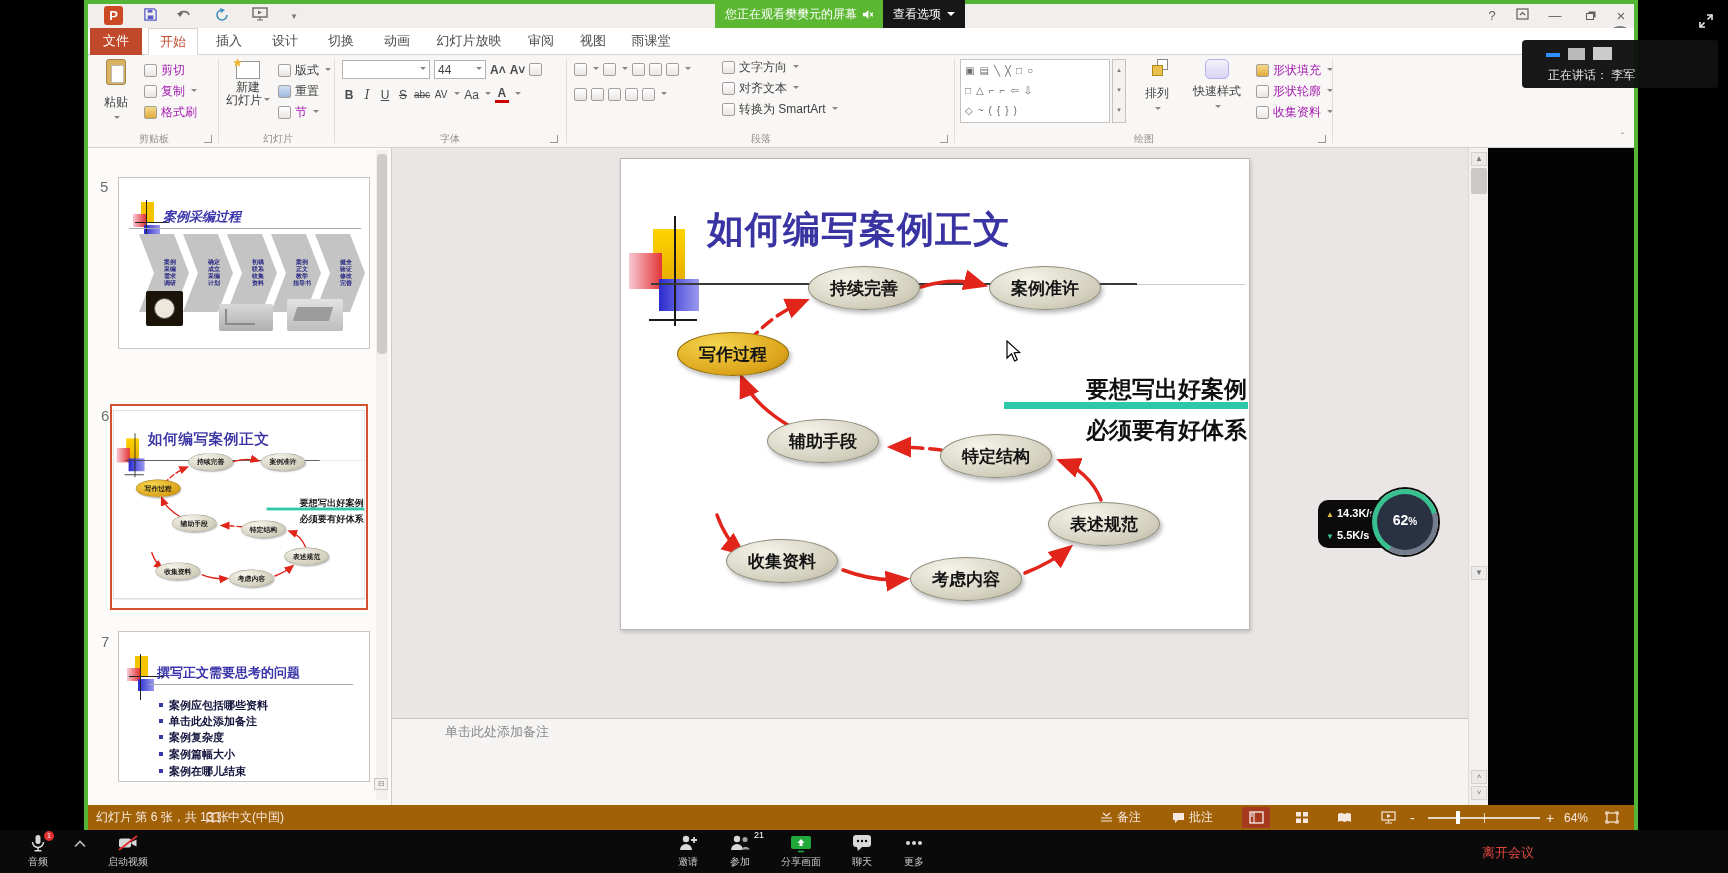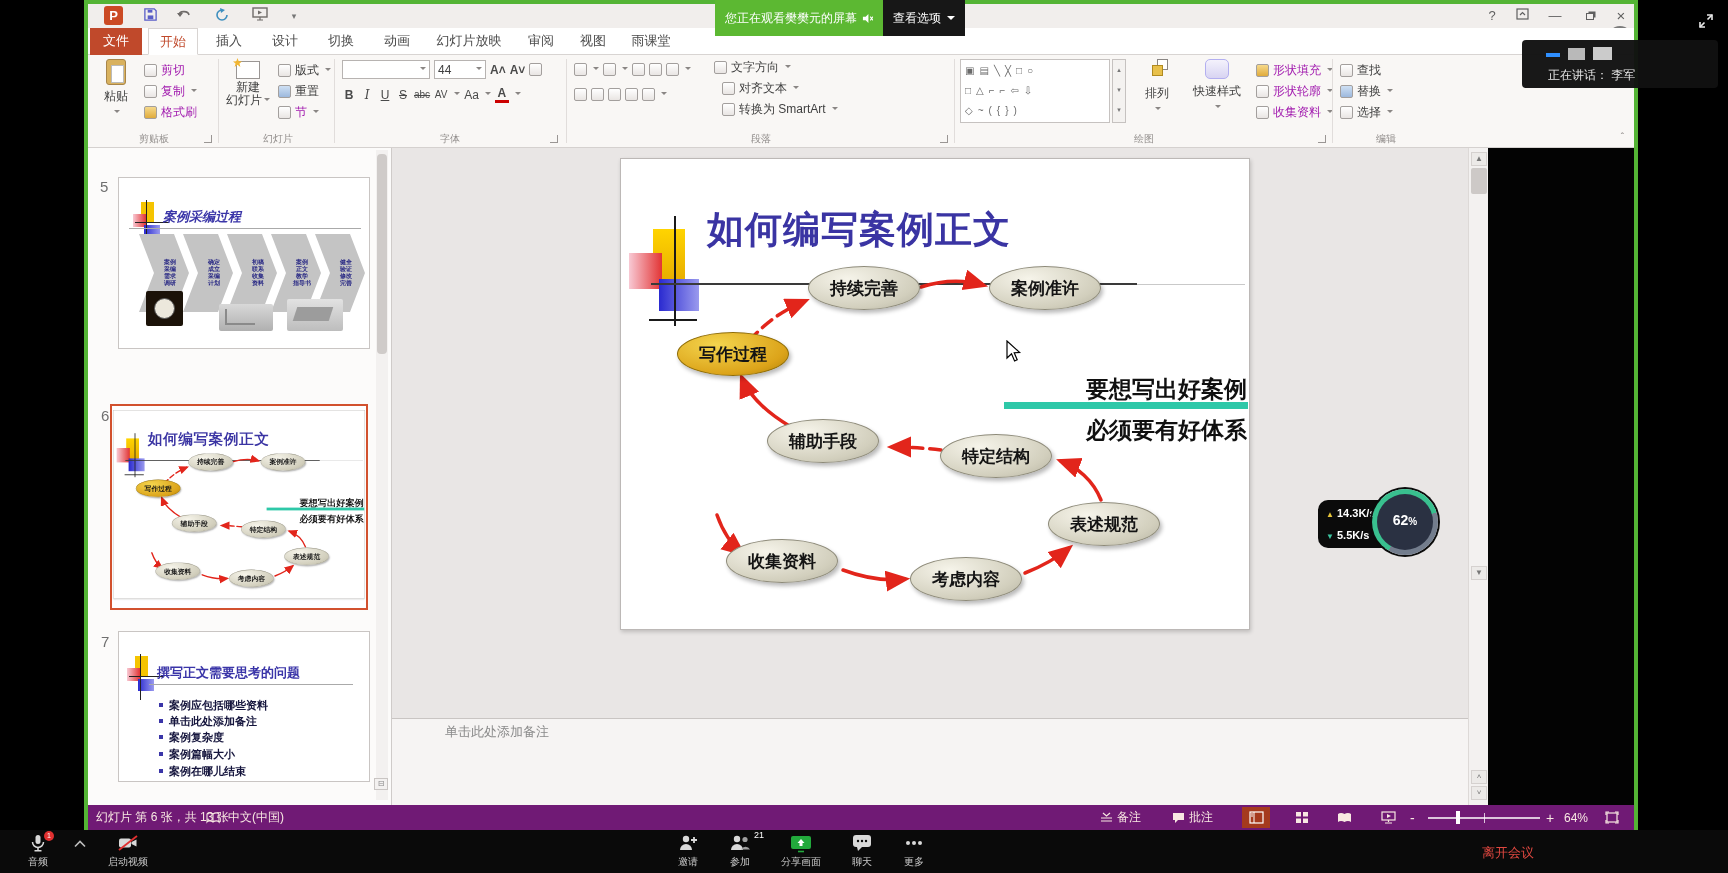--- a/index.html
+++ b/index.html
@@ -67,21 +67,21 @@
 .editor{position:absolute;left:304px;top:144px;width:1076px;height:657px;background:#e9e6e5}
 .notesline{position:absolute;left:304px;top:714px;width:1076px;height:1px;background:#c9c5c3}
 .notesbg{position:absolute;left:304px;top:715px;width:1076px;height:86px;background:#f6f4f3}
 .notesph{position:absolute;left:357px;top:719px;font-size:13px;color:#8a8a8a}
 .vscroll{position:absolute;left:1380px;top:144px;width:20px;height:657px;background:#f3f1f0;border-left:1px solid #ddd9d7}
 .sbtn{position:absolute;left:2px;width:16px;height:14px;background:#eceae8;border:1px solid #d5d1cf;font-size:8px;color:#777;text-align:center;line-height:12px}
 .sthumb{position:absolute;left:2px;top:20px;width:16px;height:26px;background:#cdc9c7;border-radius:2px}
 .blackzone{position:absolute;left:1400px;top:144px;width:146px;height:657px;background:#030303}
 
 
-.statusbar{position:absolute;left:0;top:801px;width:100%;height:40px;background:#701a75;color:#f8e8e2;font-size:12px}
+.statusbar{position:absolute;left:0;top:801px;width:100%;height:40px;background:#a16207;color:#f8e8e2;font-size:12px}
 .sbit{position:absolute;top:0;height:25px;display:flex;align-items:center;gap:4px}
 .viewbtn{position:absolute;top:2px;width:28px;height:21px;display:flex;align-items:center;justify-content:center}
 .viewbtn.on{background:#a53a1e}
 .ztrack{position:absolute;top:12px;height:2px;background:rgba(255,255,255,.75)}
 .ztick{position:absolute;top:8px;width:1px;height:10px;background:rgba(255,255,255,.75)}
 .zthumb{position:absolute;top:6px;width:4px;height:13px;background:#fff}
 
 
 .slide{position:absolute;left:532px;top:154px;width:630px;height:472px;background:#fff;border:1px solid #bcb8b6;box-shadow:1px 2px 4px rgba(0,0,0,.18)}
 .slide-title{position:absolute;left:86px;top:46px;width:330px;font-family:"DejaVu Serif","Liberation Serif",serif;font-size:37px;font-weight:bold;color:#3a34a3;letter-spacing:1px;white-space:nowrap}
@@ -106,21 +106,21 @@
 .mlogo .h{position:absolute;left:2px;top:22px;width:34px;height:1px;background:#222}
 .ttitle{position:absolute;font-size:13px;font-weight:bold;color:#3a35a8;white-space:nowrap}
 .tline{position:absolute;height:1px;background:#aaa}
 .chv{position:absolute;top:56px;width:50px;height:78px;background:#c4c4c4;clip-path:polygon(0 0,70% 0,100% 50%,70% 100%,0 100%,30% 50%);display:flex;flex-direction:column;align-items:center;justify-content:center;padding-left:12px;font-size:6px;font-weight:bold;color:#2a2a85;line-height:7px;text-align:center}
 .timg{position:absolute;border-radius:2px}
 .t7li{position:absolute;font-size:11px;font-weight:bold;color:#15153d;white-space:nowrap}
 .t7li i{display:inline-block;width:4px;height:4px;background:#3a35a8;margin-right:6px;vertical-align:2px}
 .mini{position:absolute;left:1px;top:4px;transform:scale(0.4);transform-origin:0 0}
 
 
-.banner{position:absolute;left:715px;top:0;height:36px;display:flex;z-index:30;font-size:12px}
+.banner{position:absolute;left:715px;top:0;height:28px;display:flex;z-index:30;font-size:12px}
 .banner .lab{background:#5cb832;color:#fff;display:flex;align-items:center;gap:5px;padding:0 10px}
 .banner .btn{background:#171717;color:#fff;display:flex;align-items:center;gap:6px;padding:0 10px;cursor:pointer}
 .tri{width:0;height:0;border:4px solid transparent;border-top-color:#fff;margin-top:4px}
 .speak{position:absolute;left:1522px;top:40px;width:196px;height:48px;background:rgba(17,17,17,.97);border-radius:4px;z-index:31;color:#e6e6e6;font-size:12px}
 .netpill{position:absolute;left:1318px;top:500px;width:92px;height:48px;background:#0b0b0b;border-radius:10px;padding:3px 0 0 8px;color:#fff;font-size:11px;font-weight:bold;line-height:21px;z-index:31;white-space:nowrap}
 .gauge{position:absolute;left:1372px;top:489px;width:66px;height:66px;border-radius:50%;background:conic-gradient(from 210deg,#39c08f 0 62%,#737d8d 62% 100%);display:flex;align-items:center;justify-content:center;z-index:32;box-shadow:0 0 0 2px #0b0b0b}
 .gauge .inner{width:56px;height:56px;border-radius:50%;background:#2a3142;color:#fff;display:flex;align-items:baseline;justify-content:center;font-weight:bold;padding-top:18px}
 .expand{position:absolute;left:1698px;top:13px;z-index:31}
 
 
@@ -192,21 +192,21 @@
         <div class="tab" style="left:430px;width:46px">审阅</div>
         <div class="tab" style="left:482px;width:46px">视图</div>
         <div class="tab" style="left:534px;width:58px">雨课堂</div>
       </div>
 
       <div class="ribbon">
 
         <div class="grp" style="left:4px;width:124px">
           <div class="bigb" style="left:2px;top:4px;width:44px">
             <div class="clipic"></div>
-            <div style="margin-top:3px"><span>粘贴</span></div>
+            <div style="margin-top:9px"><span>粘贴</span></div>
             <span class="car"></span>
           </div>
           <div class="srow dim" style="left:52px;top:6px">
               <span class="mi"></span>
               <span>剪切</span>
             </div>
           <div class="srow dim" style="left:52px;top:27px">
               <span class="mi"></span>
               <span>复制</span>
               <span class="car"></span>
@@ -287,21 +287,21 @@
               <span class="car"></span>
           </div>
           <div class="srow" style="left:4px;top:30px">
             <span class="mi"></span>
             <span class="mi"></span>
             <span class="mi"></span>
             <span class="mi"></span>
             <span class="mi"></span>
               <span class="car"></span>
           </div>
-          <div class="srow" style="left:144px;top:3px">
+          <div class="srow" style="left:152px;top:3px">
               <span class="mi"></span>
               <span>文字方向</span>
               <span class="car"></span>
             </div>
           <div class="srow" style="left:152px;top:24px">
               <span class="mi"></span>
               <span>对齐文本</span>
               <span class="car"></span>
             </div>
           <div class="srow" style="left:152px;top:45px">
@@ -345,37 +345,20 @@
           <div class="srow dim" style="left:298px;top:48px">
               <span class="mi"></span>
               <span>收集资料</span>
               <span class="car"></span>
             </div>
           <div class="glabel">绘图</div>
           <div class="dlg"></div>
         </div>
         <div class="gdiv" style="left:1244px"></div>
 
-        <div class="grp" style="left:1248px;width:100px">
-          <div class="srow" style="left:4px;top:6px">
-              <span class="mi"></span>
-              <span>查找</span>
-            </div>
-          <div class="srow" style="left:4px;top:27px">
-              <span class="mi bl"></span>
-              <span>替换</span>
-              <span class="car"></span>
-            </div>
-          <div class="srow" style="left:4px;top:48px">
-              <span class="mi"></span>
-              <span>选择</span>
-              <span class="car"></span>
-            </div>
-          <div class="glabel">编辑</div>
-        </div>
         <div class="collapse">ˆ</div>
       </div>
 
       <div class="thumbpane">
         <div class="tnum" style="left:12px;top:30px">5</div>
         <div class="tbox" style="left:30px;top:29px;width:252px;height:172px">
           <div class="mlogo" style="left:14px;top:22px">
               <i class="y abs" style="position:absolute"></i>
               <div class="y"></div>
               <div class="r"></div>

